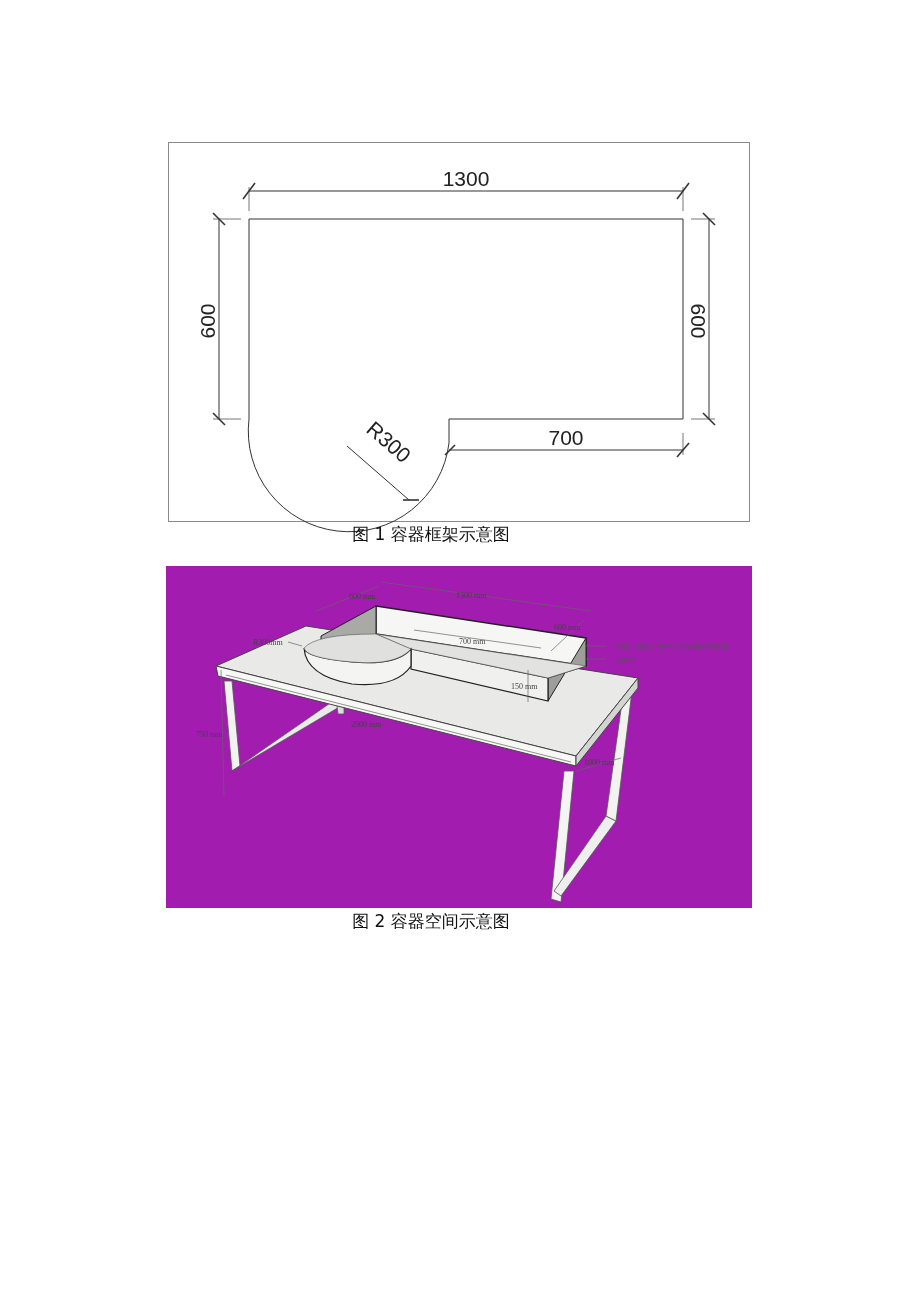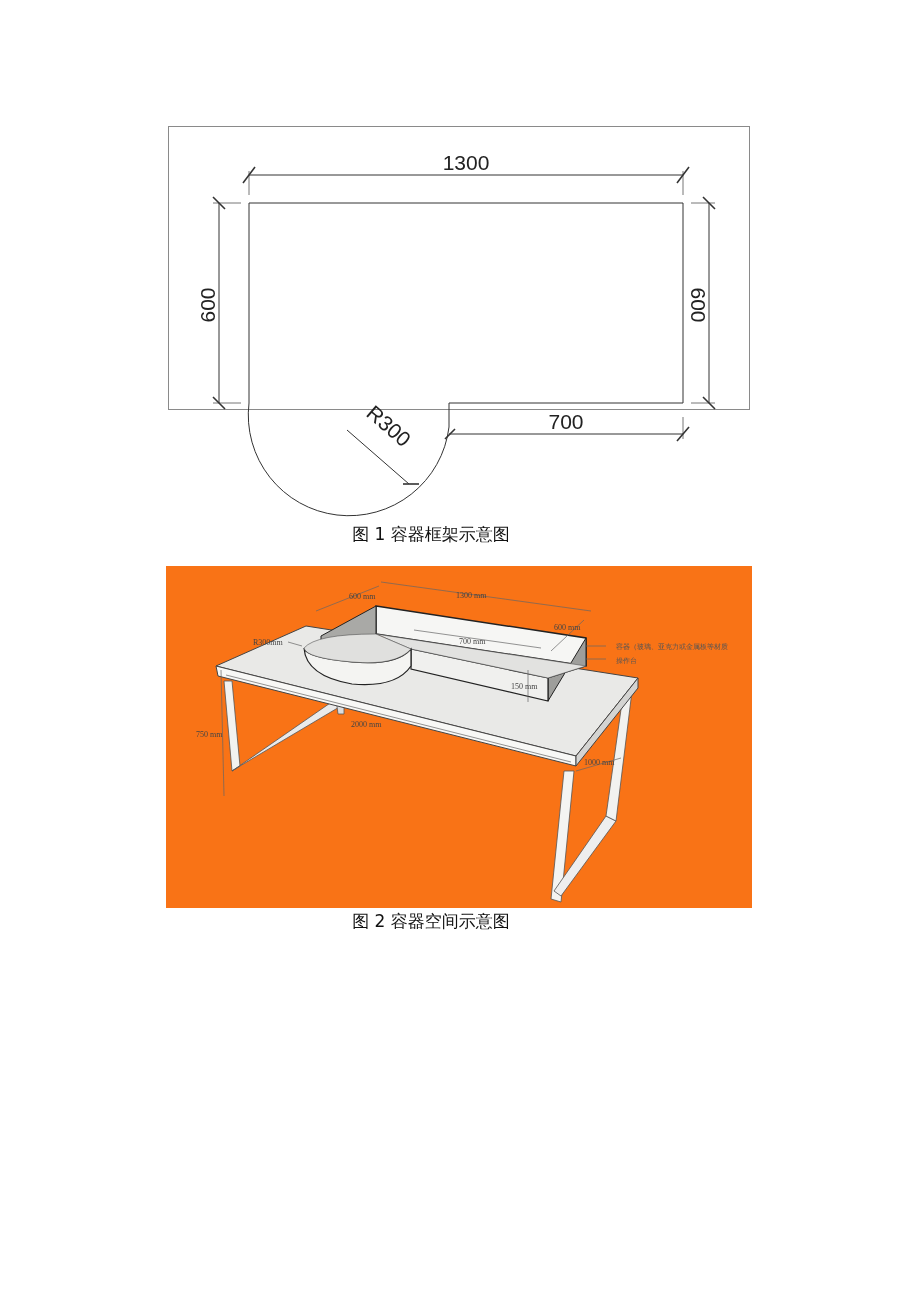--- a/index.html
+++ b/index.html
@@ -1,18 +1,18 @@
 <!DOCTYPE html>
 <html><head>
 <meta charset="utf-8">
 <style>
   html, body { margin:0; padding:0; background:#ffffff; }
   body { width:920px; height:1301px; position:relative; font-family:"DejaVu Sans", sans-serif; overflow:hidden; }
-  .fig1 { position:absolute; left:168px; top:126px; width:582px; height:284px; border:1px solid #8a8a8a; box-sizing:border-box; background:#fff; }
-  .fig2 { position:absolute; left:166px; top:566px; width:586px; height:342px; background:#f97316; }
+  .fig1 { position:absolute; left:168px; top:142px; width:582px; height:380px; border:1px solid #8a8a8a; box-sizing:border-box; background:#fff; }
+  .fig2 { position:absolute; left:166px; top:566px; width:586px; height:342px; background:#a21caf; }
   .caption { position:absolute; left:0; width:920px; text-align:center; font-size:17px; color:#111; font-family:"DejaVu Sans", sans-serif; }
   .cap1 { top:523px; left:-29px; }
   .cap2 { top:910px; left:-29px; }
   svg { position:absolute; left:0; top:0; }
   .dim { font-family:"Liberation Sans", sans-serif; }
   .small { font-family:"Liberation Serif", serif; }
 </style>
 </head>
 <body>
 

